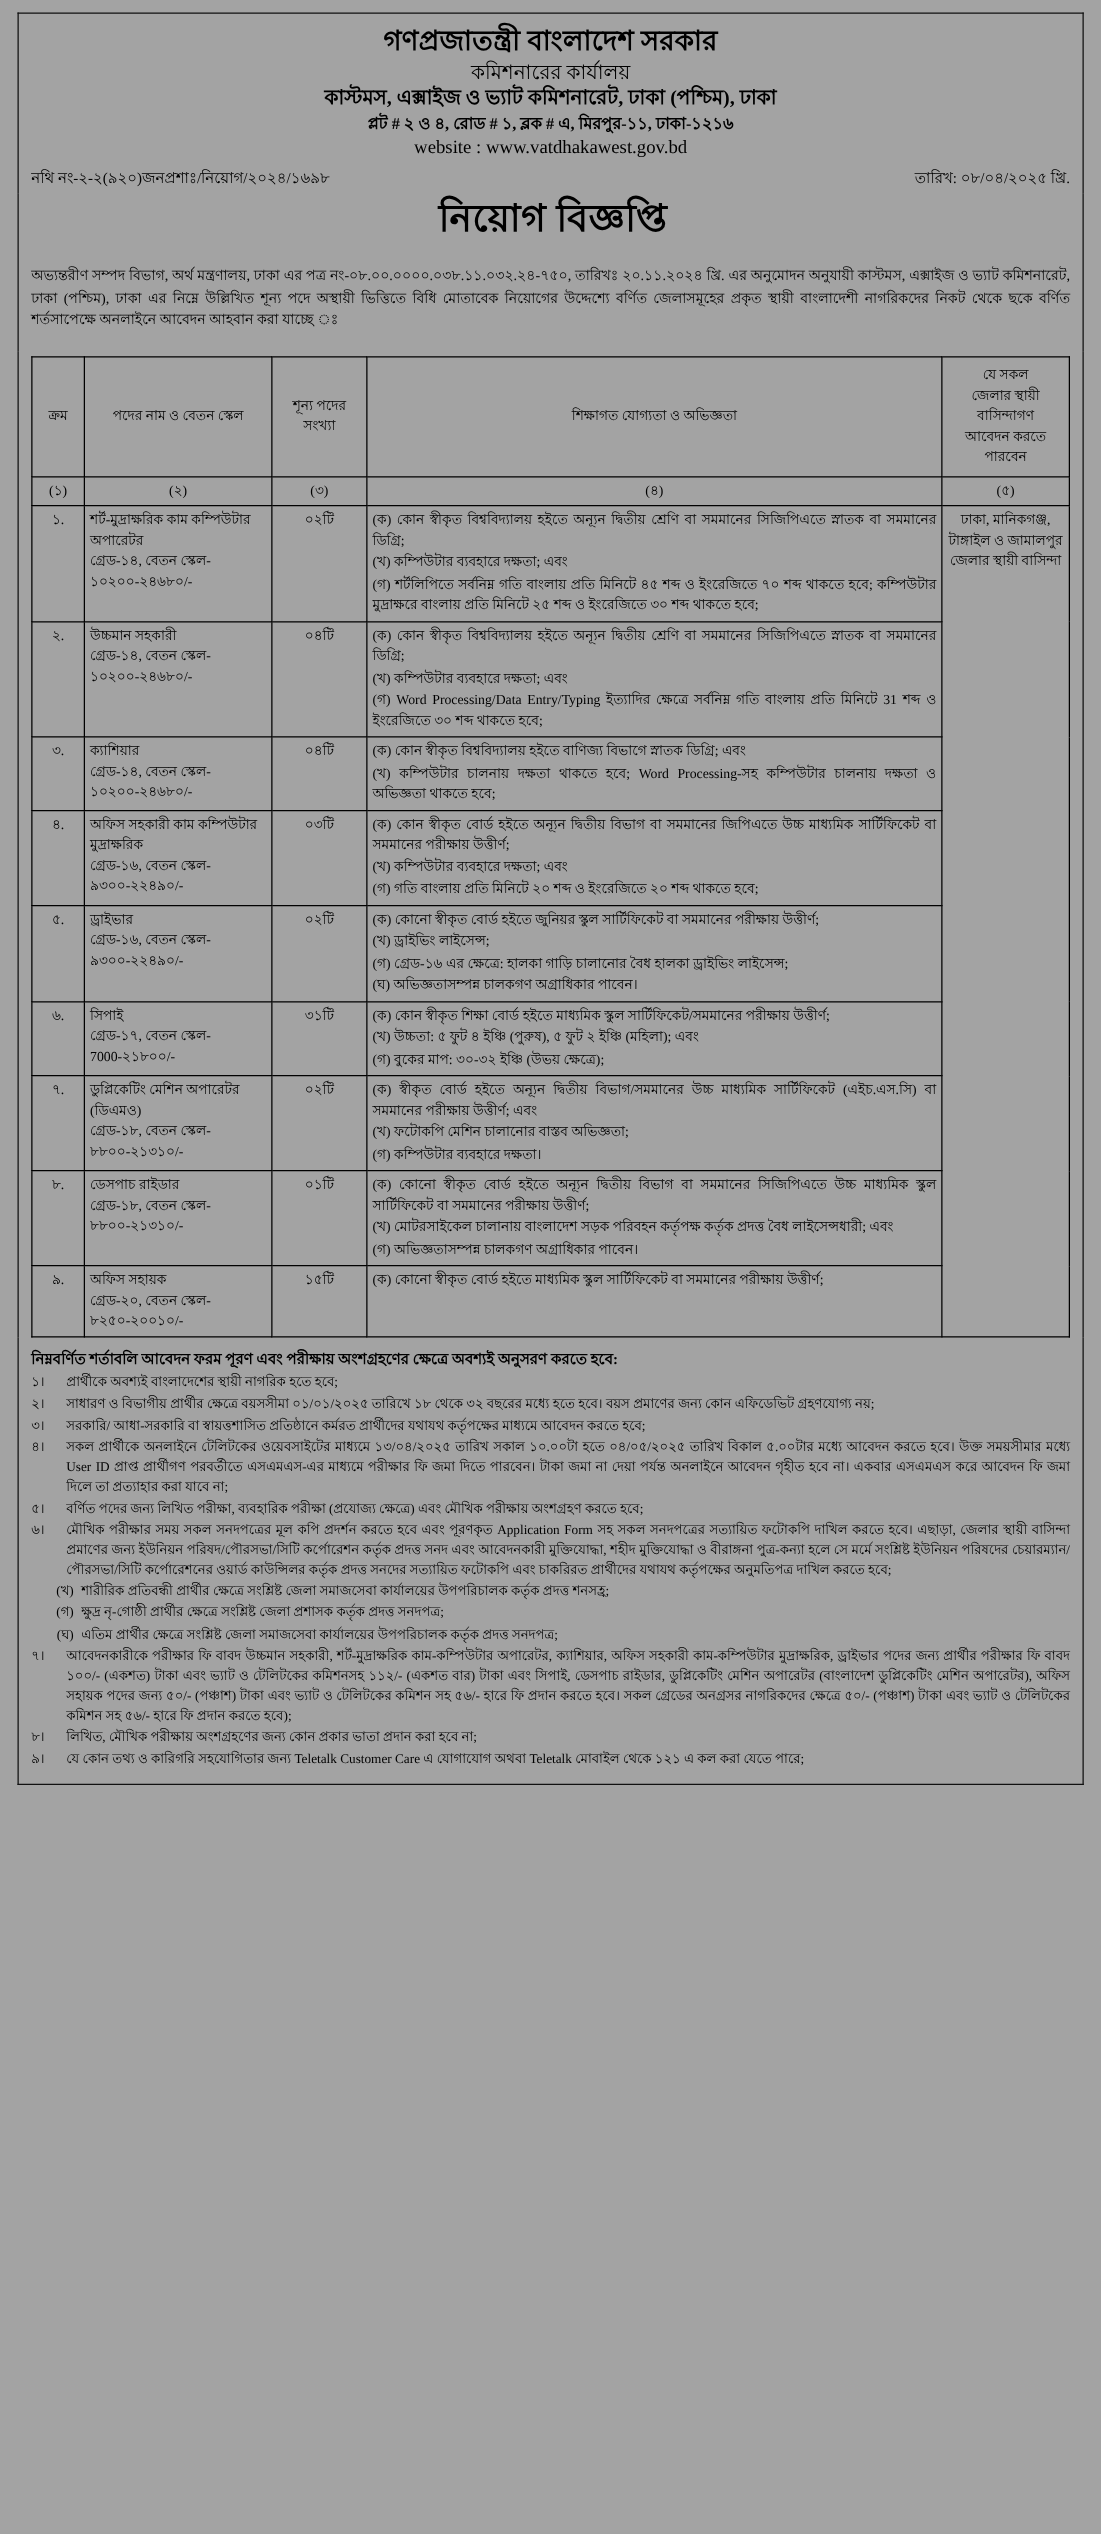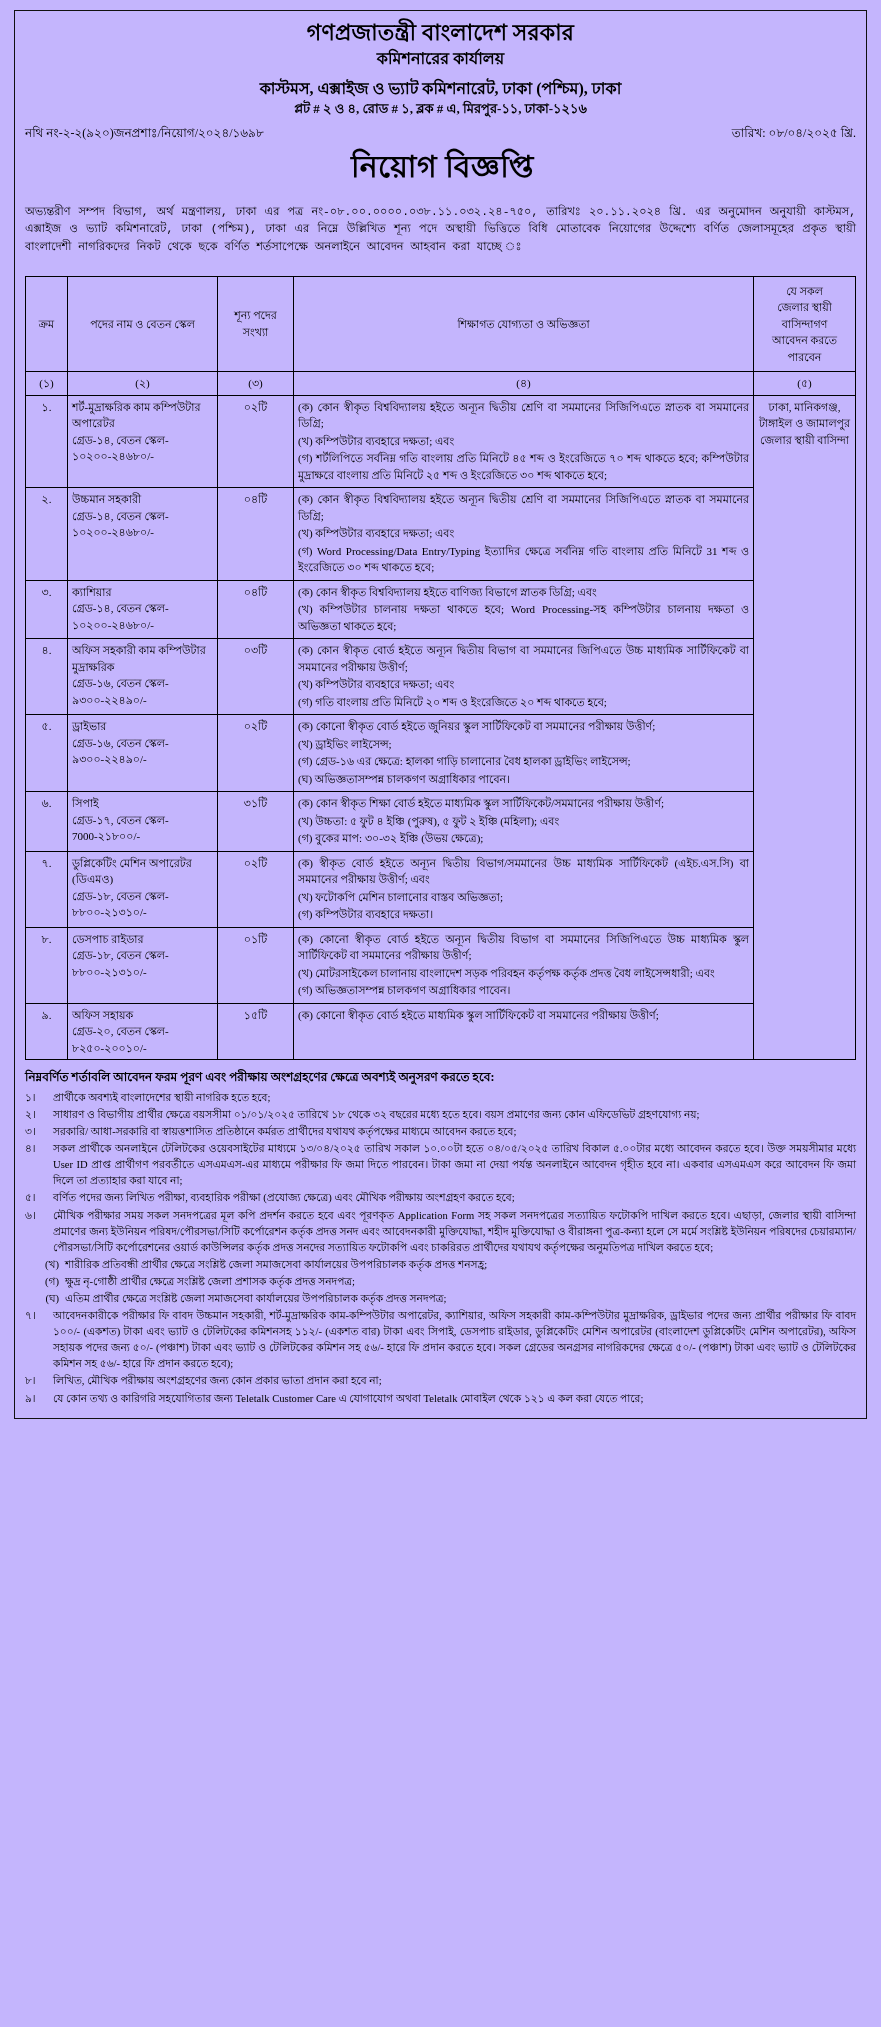--- a/index.html
+++ b/index.html
@@ -13,41 +13,41 @@
     width: 881px;
     font-family: "Liberation Serif", "DejaVu Serif", serif;
     color: #000;
     -webkit-font-smoothing: antialiased;
   }
   .page {
     width: 881px;
     min-height: 2027px;
     padding: 10px 14px 8px 14px;
     position: relative;
-    background: #c4b5fd;
+    background: #a3a3a3;
   }
   
   .header-box {
     border: 1.5px solid #111;
     border-bottom: none;
     padding: 8px 10px 4px 10px;
     text-align: center;
   }
   .org-line-1 {
     font-size: 22px;
     font-weight: bold;
     letter-spacing: 0.2px;
     line-height: 1.25;
     margin-bottom: 2px;
   }
   .org-line-2 {
     font-size: 16px;
-    font-weight: bold;
+    font-weight: normal;
     line-height: 1.3;
-    margin-bottom: 10px;
+    margin-bottom: 0;
   }
   .org-line-3 {
     font-size: 16px;
     font-weight: bold;
     line-height: 1.3;
     margin-bottom: 1px;
   }
   .org-line-4 {
     font-size: 13px;
     font-weight: bold;
@@ -87,21 +87,20 @@
   .intro-wrap {
     border-left: 1.5px solid #111;
     border-right: 1.5px solid #111;
     padding: 2px 10px 4px 10px;
   }
   .intro-text {
     font-size: 11.3px;
     line-height: 1.55;
     text-align: justify;
     text-justify: inter-word;
-    font-family: Liberation Mono, monospace;
   }
 
   
   .table-wrap {
     border-left: 1.5px solid #111;
     border-right: 1.5px solid #111;
     padding: 4px 10px 0 10px;
   }
   table.jobs {
     width: 100%;
@@ -186,20 +185,21 @@
 </head>
 <body>
 
 <div class="page">
 
   <div class="header-box">
     <div class="org-line-1">গণপ্রজাতন্ত্রী বাংলাদেশ সরকার</div>
     <div class="org-line-2">কমিশনারের কার্যালয়</div>
     <div class="org-line-3">কাস্টমস, এক্সাইজ ও ভ্যাট কমিশনারেট, ঢাকা (পশ্চিম), ঢাকা</div>
     <div class="org-line-4">প্লট # ২ ও ৪, রোড # ১, ব্লক # এ, মিরপুর-১১, ঢাকা-১২১৬</div>
+    <div class="org-website">website : www.vatdhakawest.gov.bd</div>
   </div>
 
   <div class="memo-row">
     <span class="memo-left">নথি নং-২-২(৯২০)জনপ্রশাঃ/নিয়োগ/২০২৪/১৬৯৮</span>
     <span class="memo-right">তারিখ: ০৮/০৪/২০২৫ খ্রি.</span>
   </div>
 
   <div class="notice-title-wrap">
     <span class="notice-title">নিয়োগ বিজ্ঞপ্তি</span>
   </div>

